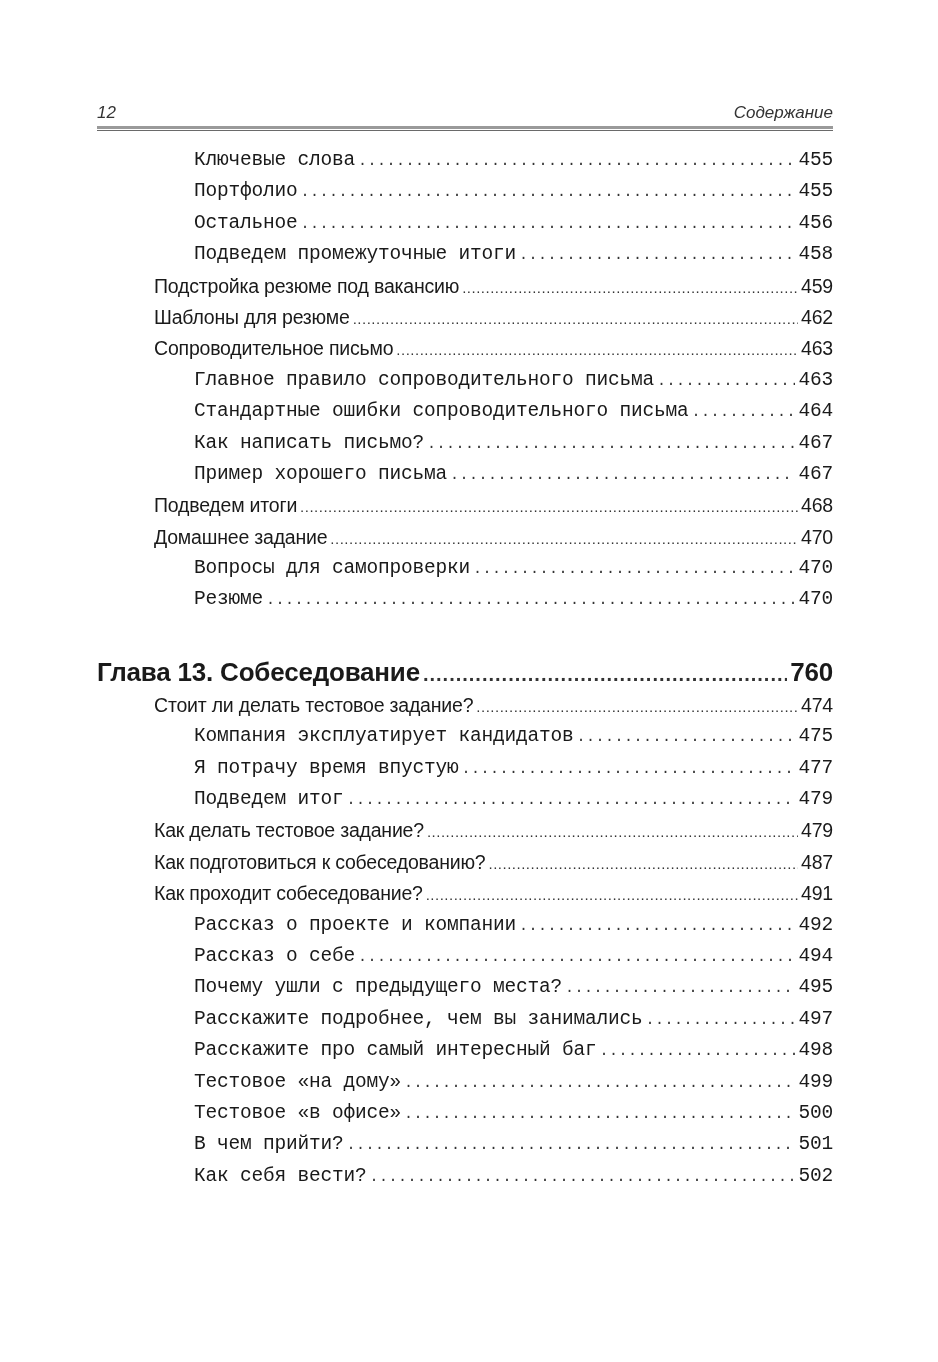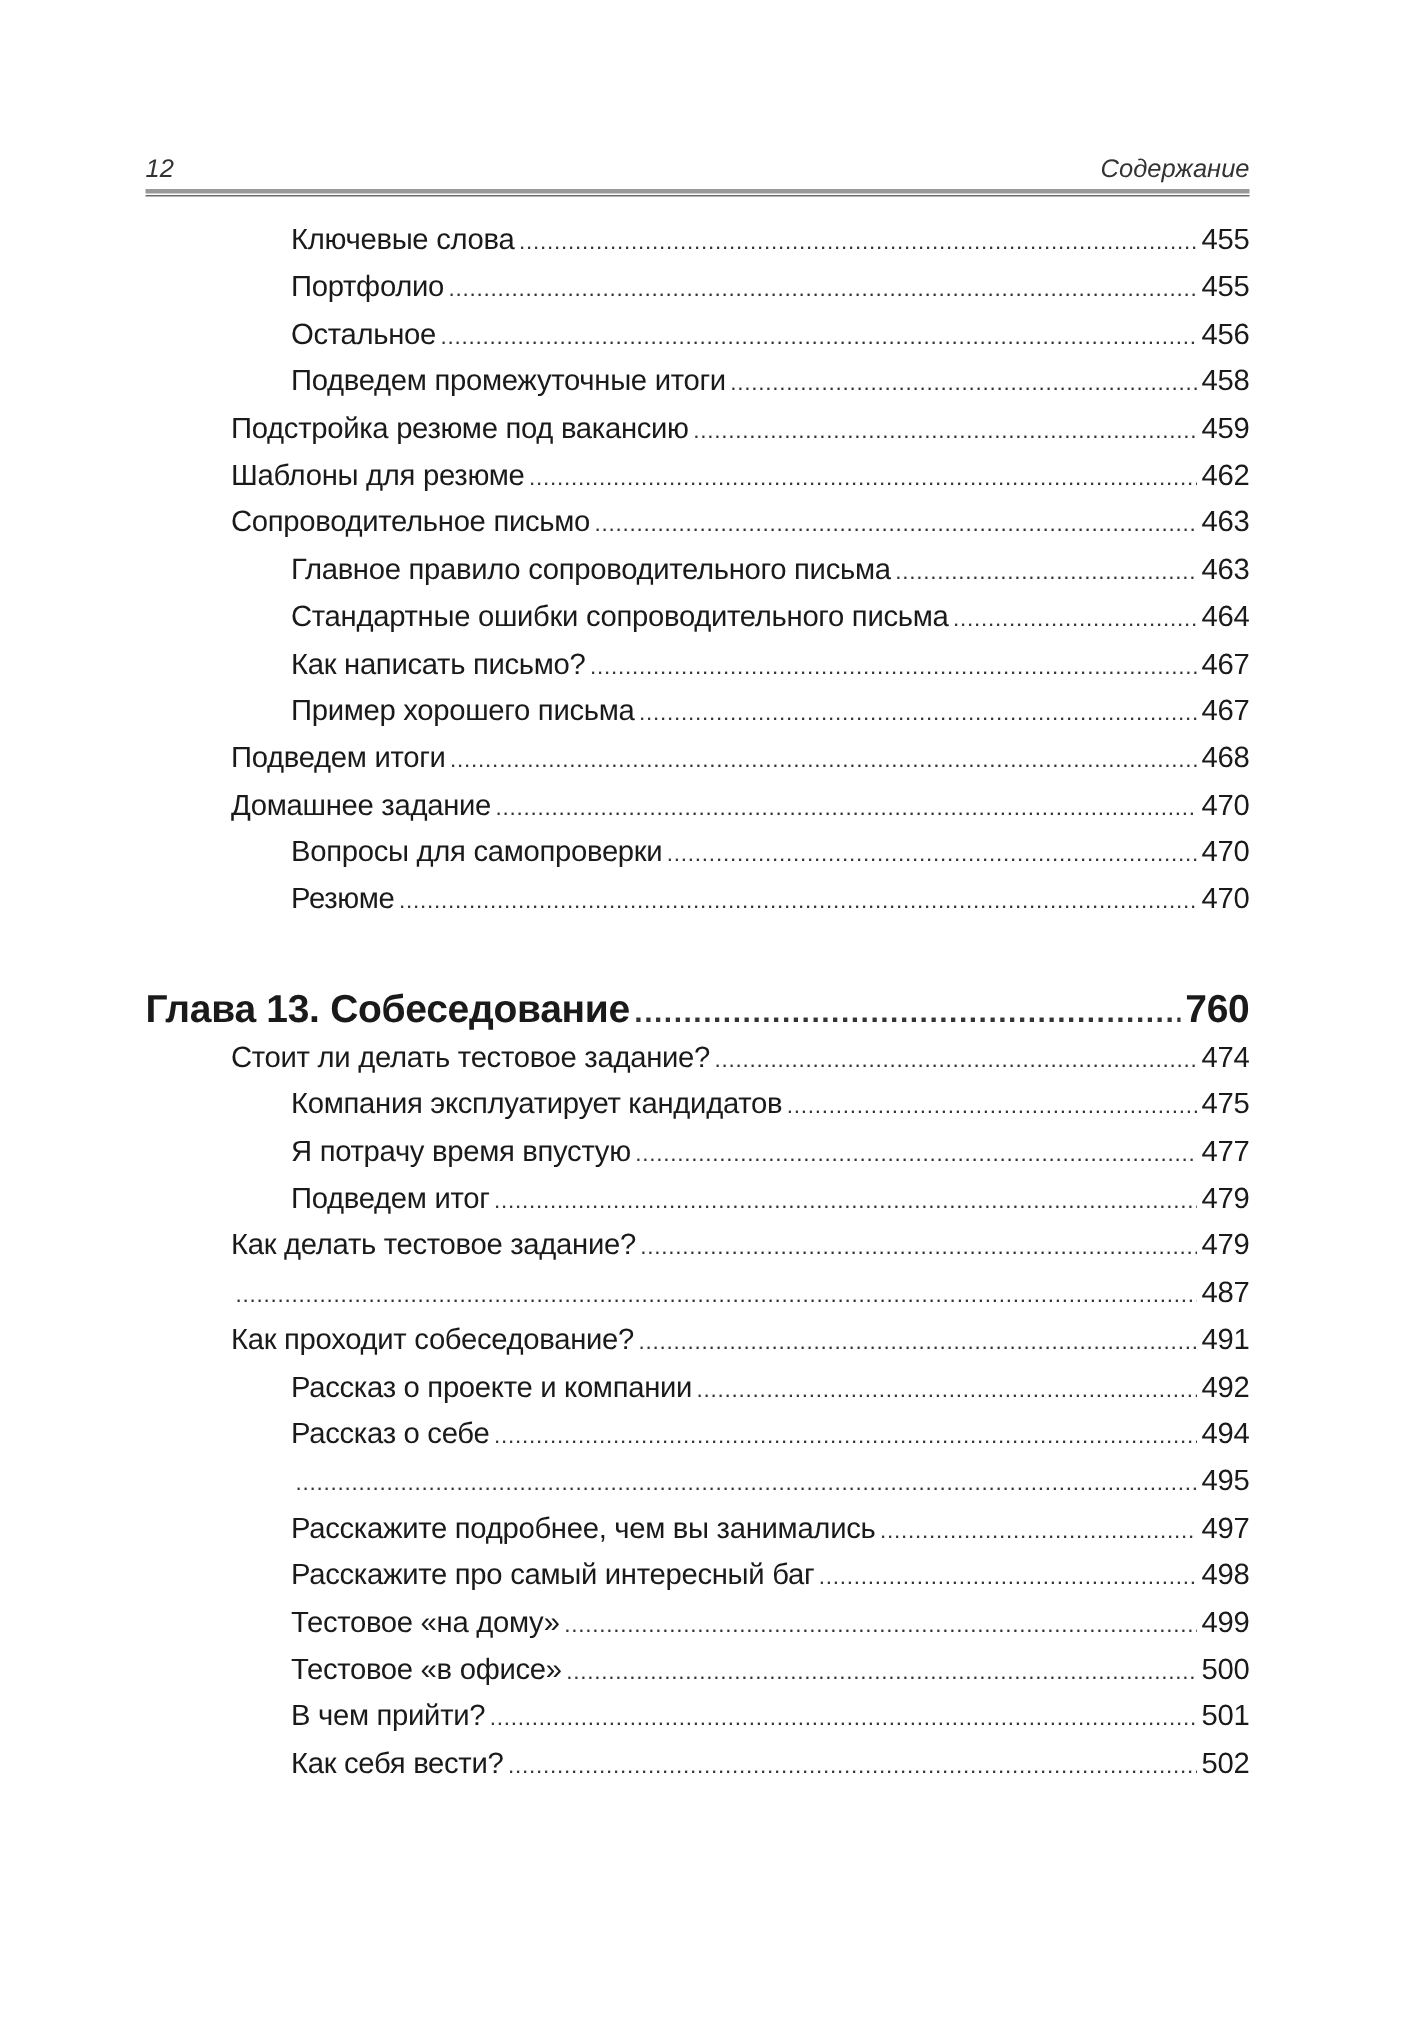--- a/index.html
+++ b/index.html
@@ -9,21 +9,21 @@
       font-family: "Liberation Sans", sans-serif; font-style: italic; font-size: 17px; color: #333; }
     .running-head .num { position: absolute; left: 0; top: 0; }
     .running-head .title { position: absolute; right: 0; top: 0; }
     .rule { position: absolute; top: 126px; left: 0; width: 736px; height: 4px; }
     .rule .thick { height: 3px; background: #9a9a9a; }
     .rule .thin { height: 1px; margin-top: 1px; background: #6a6a6a; }
     .toc { position: absolute; left: 0; top: 145px; width: 736px;
       font-family: "Liberation Sans", sans-serif; font-size: 19.5px; letter-spacing: -0.2px; }
     .row { display: flex; align-items: baseline; height: 31.4px; line-height: 31.4px; white-space: nowrap; overflow: hidden; }
     .row.l1 { padding-left: 57px; }
-    .row.l2 { padding-left: 97px; }
+    .row.l2 { padding-left: 97px; font-family: Liberation Mono, monospace; }
     .row .t { flex: 0 0 auto; }
     .row .dots { flex: 1 1 auto; overflow: hidden; margin: 0 3px; color: #333; letter-spacing: 0.5px; font-size: 15px; }
     .row .dots::before { content: "........................................................................................................................................................................................................"; }
     .row .p { flex: 0 0 auto; text-align: left; }
     .gap { height: 38px; }
     .row.chapter { font-weight: bold; font-size: 26px; height: 36px; line-height: 36px; }
     .row.chapter .dots { font-size: 20px; letter-spacing: 1px; font-weight: bold; }
   </style>
 </head>
 <body>
@@ -142,39 +142,41 @@
           <span class="t">Подведем итог</span>
           <span class="dots"></span>
           <span class="p">479</span>
         </div>
         <div class="row l1">
           <span class="t">Как делать тестовое задание?</span>
           <span class="dots"></span>
           <span class="p">479</span>
         </div>
         <div class="row l1">
+          <span class="t">Как подготовиться к собеседованию?</span>
           <span class="dots"></span>
           <span class="p">487</span>
         </div>
         <div class="row l1">
           <span class="t">Как проходит собеседование?</span>
           <span class="dots"></span>
           <span class="p">491</span>
         </div>
         <div class="row l2">
           <span class="t">Рассказ о проекте и компании</span>
           <span class="dots"></span>
           <span class="p">492</span>
         </div>
         <div class="row l2">
           <span class="t">Рассказ о себе</span>
           <span class="dots"></span>
           <span class="p">494</span>
         </div>
         <div class="row l2">
+          <span class="t">Почему ушли с предыдущего места?</span>
           <span class="dots"></span>
           <span class="p">495</span>
         </div>
         <div class="row l2">
           <span class="t">Расскажите подробнее, чем вы занимались</span>
           <span class="dots"></span>
           <span class="p">497</span>
         </div>
         <div class="row l2">
           <span class="t">Расскажите про самый интересный баг</span>

